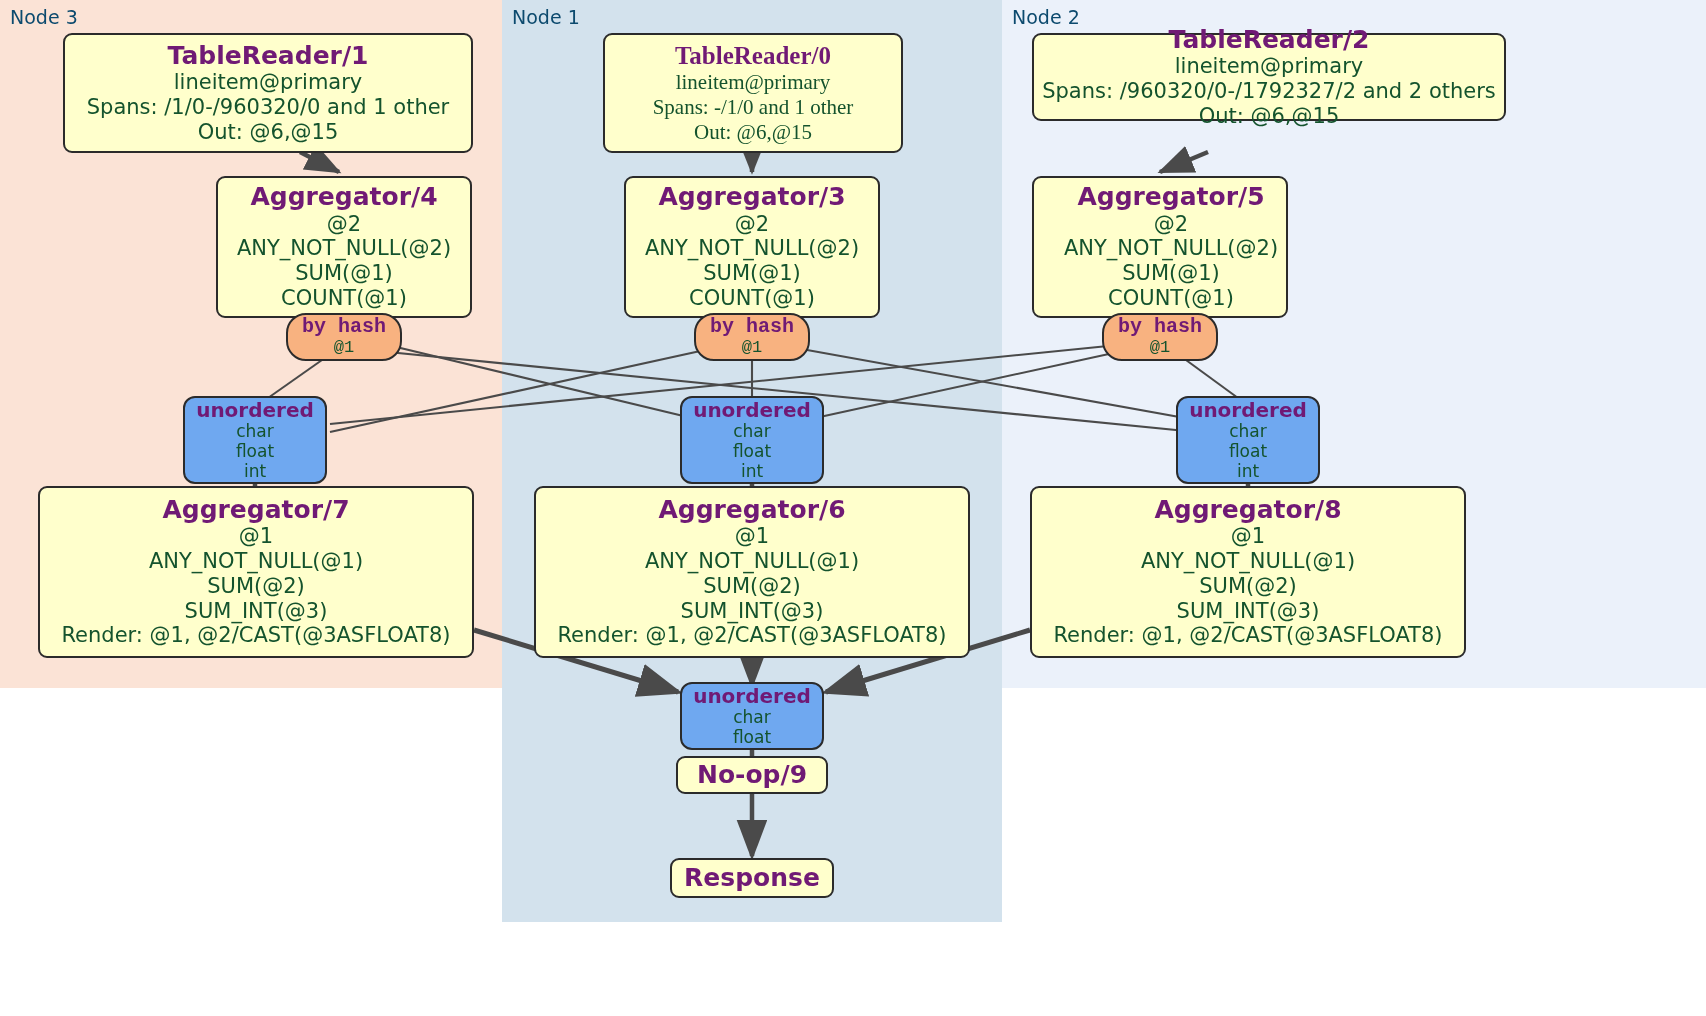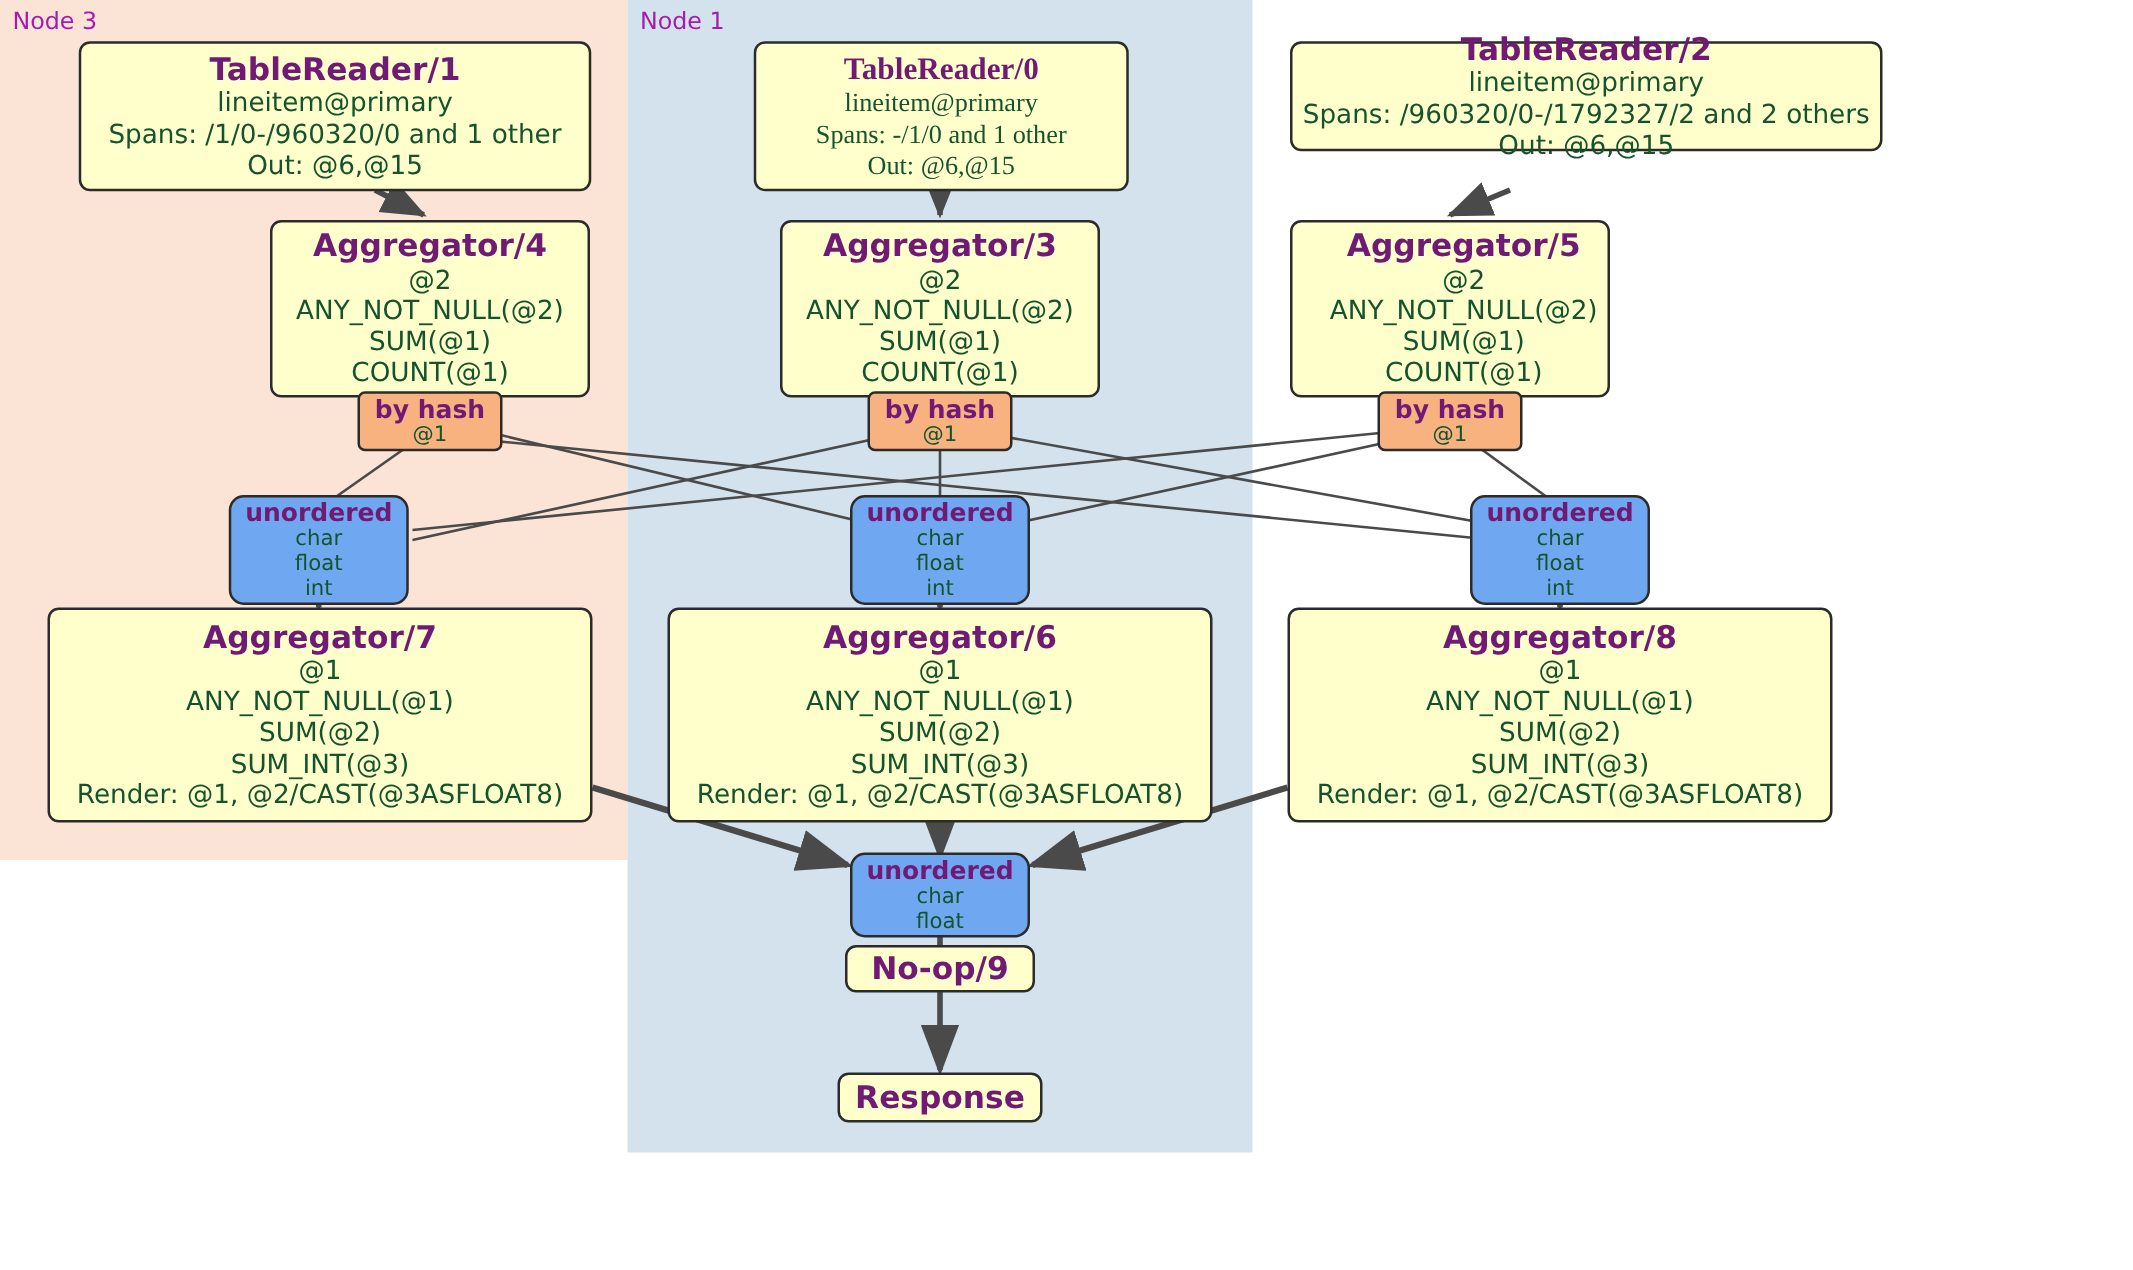--- a/index.html
+++ b/index.html
@@ -1,41 +1,44 @@
 <!DOCTYPE html>
 <html><head>
 <meta charset="utf-8">
 <style>
   html,body{margin:0;padding:0;background:#ffffff;}
   body{width:1706px;height:1016px;font-family:"DejaVu Sans","Liberation Sans",sans-serif;}
   #stage{position:relative;width:1706px;height:1016px;overflow:hidden;background:#fff;}
   svg.layer{position:absolute;left:0;top:0;width:1706px;height:1016px;}
   .node-panel{position:absolute;box-sizing:border-box;}
-  .panel-label{position:absolute;left:10px;top:6px;font-size:19px;color:#a21caf;font-family:"DejaVu Sans","Liberation Sans",sans-serif;}
+  .panel-label{position:absolute;left:10px;top:6px;font-size:19px;color:#0c4a6e;font-family:"DejaVu Sans","Liberation Sans",sans-serif;}
   .box{position:absolute;box-sizing:border-box;border:2px solid #2b2b2b;border-radius:9px;
        text-align:center;display:flex;flex-direction:column;justify-content:center;align-items:center;}
   .box.yellow{background:#ffffcc;}
-  .box.orange{background:#f8b280;border-radius:6px;}
+  .box.orange{background:#f8b280;border-radius:20px;font-family:Liberation Mono, monospace;}
   .box.blue{background:#6fa8f0;border-radius:12px;}
   .ttl{font-weight:bold;font-size:25px;line-height:1.14;color:#701a75;}
   .ttl.sm{font-size:20px;}
   .ln{font-size:21px;line-height:1.18;color:#14532d;white-space:nowrap;}
   .ln.sm{font-size:17px;}
   .lines{display:flex;flex-direction:column;align-items:center;}
 </style>
 </head>
 <body>
 
 <div id="stage">
 
   <div class="node-panel" style="left:0px;top:0px;width:502px;height:688px;background:#fbe3d6;">
     <span class="panel-label">Node 3</span>
   </div>
   <div class="node-panel" style="left:502px;top:0px;width:500px;height:922px;background:#d3e2ed;">
     <span class="panel-label">Node 1</span>
+  </div>
+  <div class="node-panel" style="left:1002px;top:0px;width:704px;height:688px;background:#ebf1fa;">
+    <span class="panel-label">Node 2</span>
   </div>
 
   <svg class="layer">
     <defs>
       <marker id="ah" markerWidth="9" markerHeight="9" refX="7.4" refY="3.2" orient="auto" markerUnits="strokeWidth">
         <path d="M0,0 L8,3.2 L0,6.4 z" fill="#4a4a4a"></path>
       </marker>
       <marker id="ahs" markerWidth="10" markerHeight="10" refX="8" refY="3.4" orient="auto" markerUnits="strokeWidth">
         <path d="M0,0 L9,3.4 L0,6.8 z" fill="#4a4a4a"></path>
       </marker>

